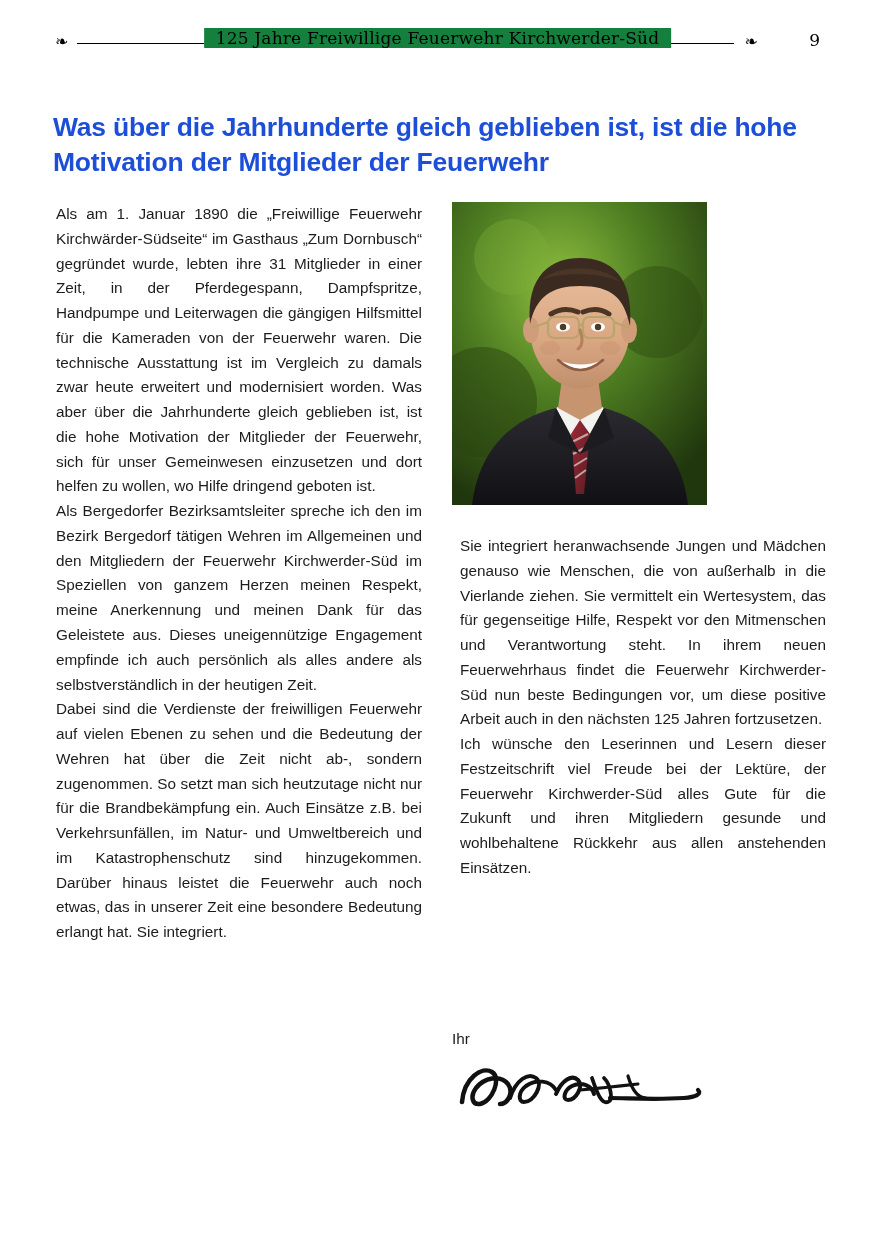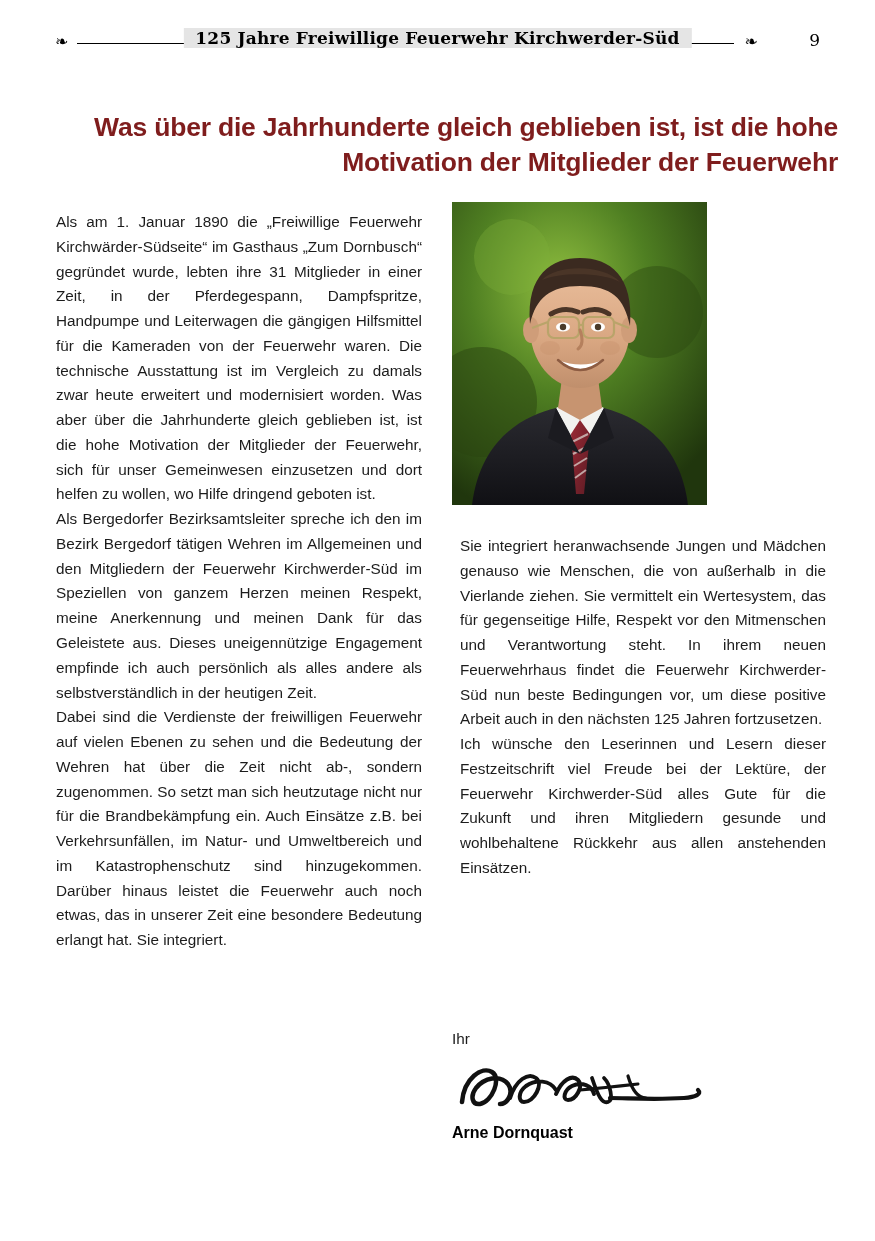--- a/index.html
+++ b/index.html
@@ -29,24 +29,24 @@
     top: 21px;
     left: 22px;
     right: 86px;
     border-top: 1px solid #000;
   }
   .header-title {
     position: absolute;
     top: 6px;
     left: 50%;
     transform: translateX(-50%);
-    background: #e5e5e5;
+    background: #15803d;
     padding: 0 12px;
     font-family: "DejaVu Serif", serif;
-    font-weight: bold;
+    font-weight: normal;
     font-size: 17px;
     letter-spacing: 0.2px;
     white-space: nowrap;
     color: #000;
   }
   .orn {
     position: absolute;
     top: 12px;
     font-size: 16px;
     line-height: 1;
@@ -61,45 +61,43 @@
     right: 0px;
     font-family: "DejaVu Serif", serif;
     font-size: 17px;
     color: #000;
   }
 
   
   .headline {
     position: absolute;
     top: 92px;
-    left: 68px;
+    left: 53px;
     width: 770px;
     font-family: "Liberation Sans", sans-serif;
     font-weight: bold;
     font-size: 26.5px;
     line-height: 1.33;
     letter-spacing: -0.2px;
-    color: #7f1d1d;
-    text-align: right;
+    color: #1d4ed8;
   }
 
   
   .col {
     position: absolute;
     width: 366px;
     font-size: 15.3px;
     line-height: 1.62;
     text-align: justify;
     color: #1c1c1c;
     font-family: "Liberation Sans", sans-serif;
   }
   .col-left {
     top: 202px;
     left: 56px;
-    margin-top: 8px;
   }
   .col-right-lower {
     top: 534px;
     left: 460px;
     width: 366px;
   }
 
   
   .portrait {
     position: absolute;
@@ -255,14 +253,13 @@
         <path d="M10 44 C12 20 30 8 40 14 C50 20 40 44 28 46 C20 47 18 38 24 30 C32 20 48 16 56 26 C62 34 56 46 48 46" stroke-width="4.5"></path>
         <path d="M58 40 C64 22 76 14 84 20 C92 26 82 44 72 44 C66 44 66 34 74 28 C84 21 98 22 104 32" stroke-width="4"></path>
         <path d="M104 36 C110 22 120 16 126 22 C132 28 124 42 116 42 C110 42 112 32 120 28 C130 23 140 28 142 36" stroke-width="4"></path>
         <path d="M140 20 C146 38 150 46 156 44 C162 42 158 26 152 20" stroke-width="3.8"></path>
         <path d="M128 32 C150 30 168 28 186 26" stroke-width="3"></path>
         <path d="M158 40 C176 40 200 42 232 40 C244 39 250 36 246 32" stroke-width="4.2"></path>
         <path d="M176 18 C180 32 186 40 194 40" stroke-width="3.2"></path>
       </g>
     </svg>
   </div>
-  <div class="sig-name">Arne Dornquast</div>
 </div>
 
 </body></html>

